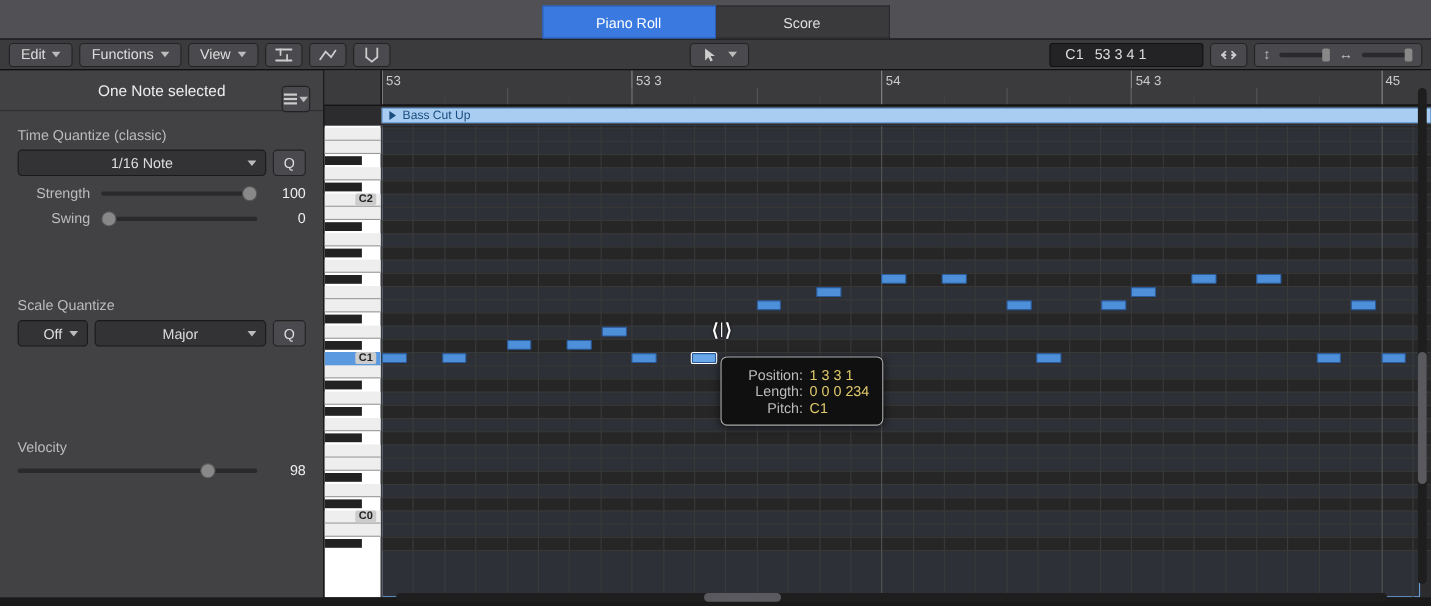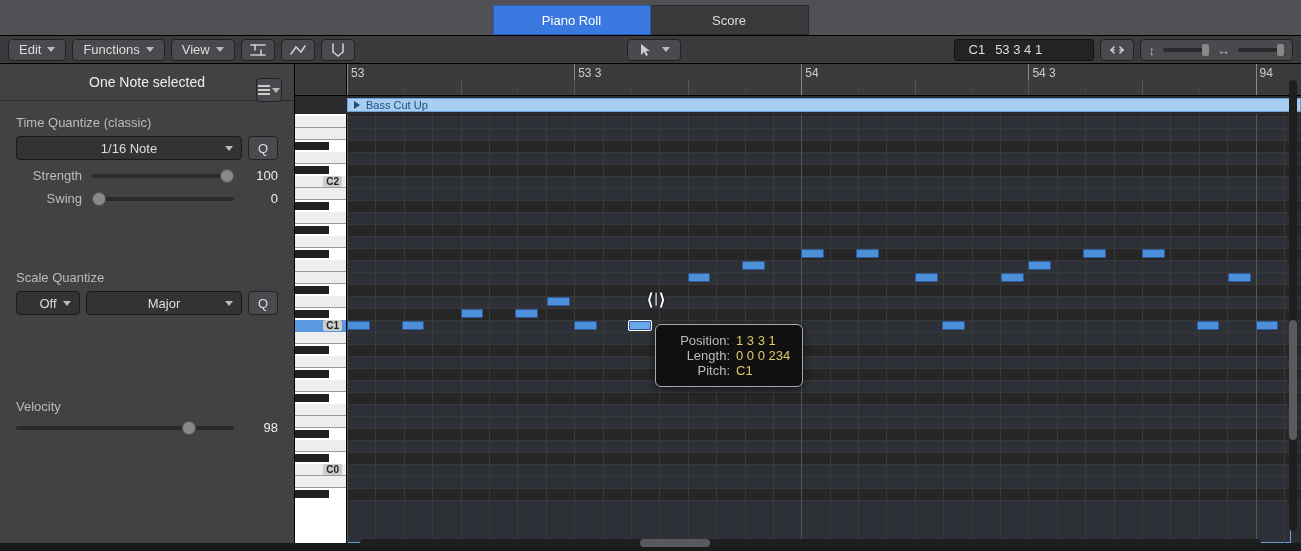--- a/index.html
+++ b/index.html
@@ -268,21 +268,21 @@
           <div class="tick-major" style="left: 681.429px;"></div>
           <div class="tick-label" style="left: 681.429px;">54 3</div>
           <div class="tick-sub" style="left: 511.071px;"></div>
           <div class="tick-minor" style="left: 567.857px;"></div>
           <div class="tick-sub" style="left: 624.643px;"></div>
           <div class="tick-minor" style="left: 681.429px;"></div>
           <div class="tick-sub" style="left: 738.214px;"></div>
           <div class="tick-minor" style="left: 795px;"></div>
           <div class="tick-sub" style="left: 851.786px;"></div>
           <div class="tick-major" style="left: 908.571px;"></div>
-          <div class="tick-label" style="left: 908.571px;">94</div>
+          <div class="tick-label" style="left: 908.571px;">45</div>
         </div>
     </div>
 
     <div class="region-bar">
       <div class="key-gutter"></div>
       <div class="region-strip">
         <span class="play"></span>
         <span>Bass Cut Up</span>
       </div>
     </div>

